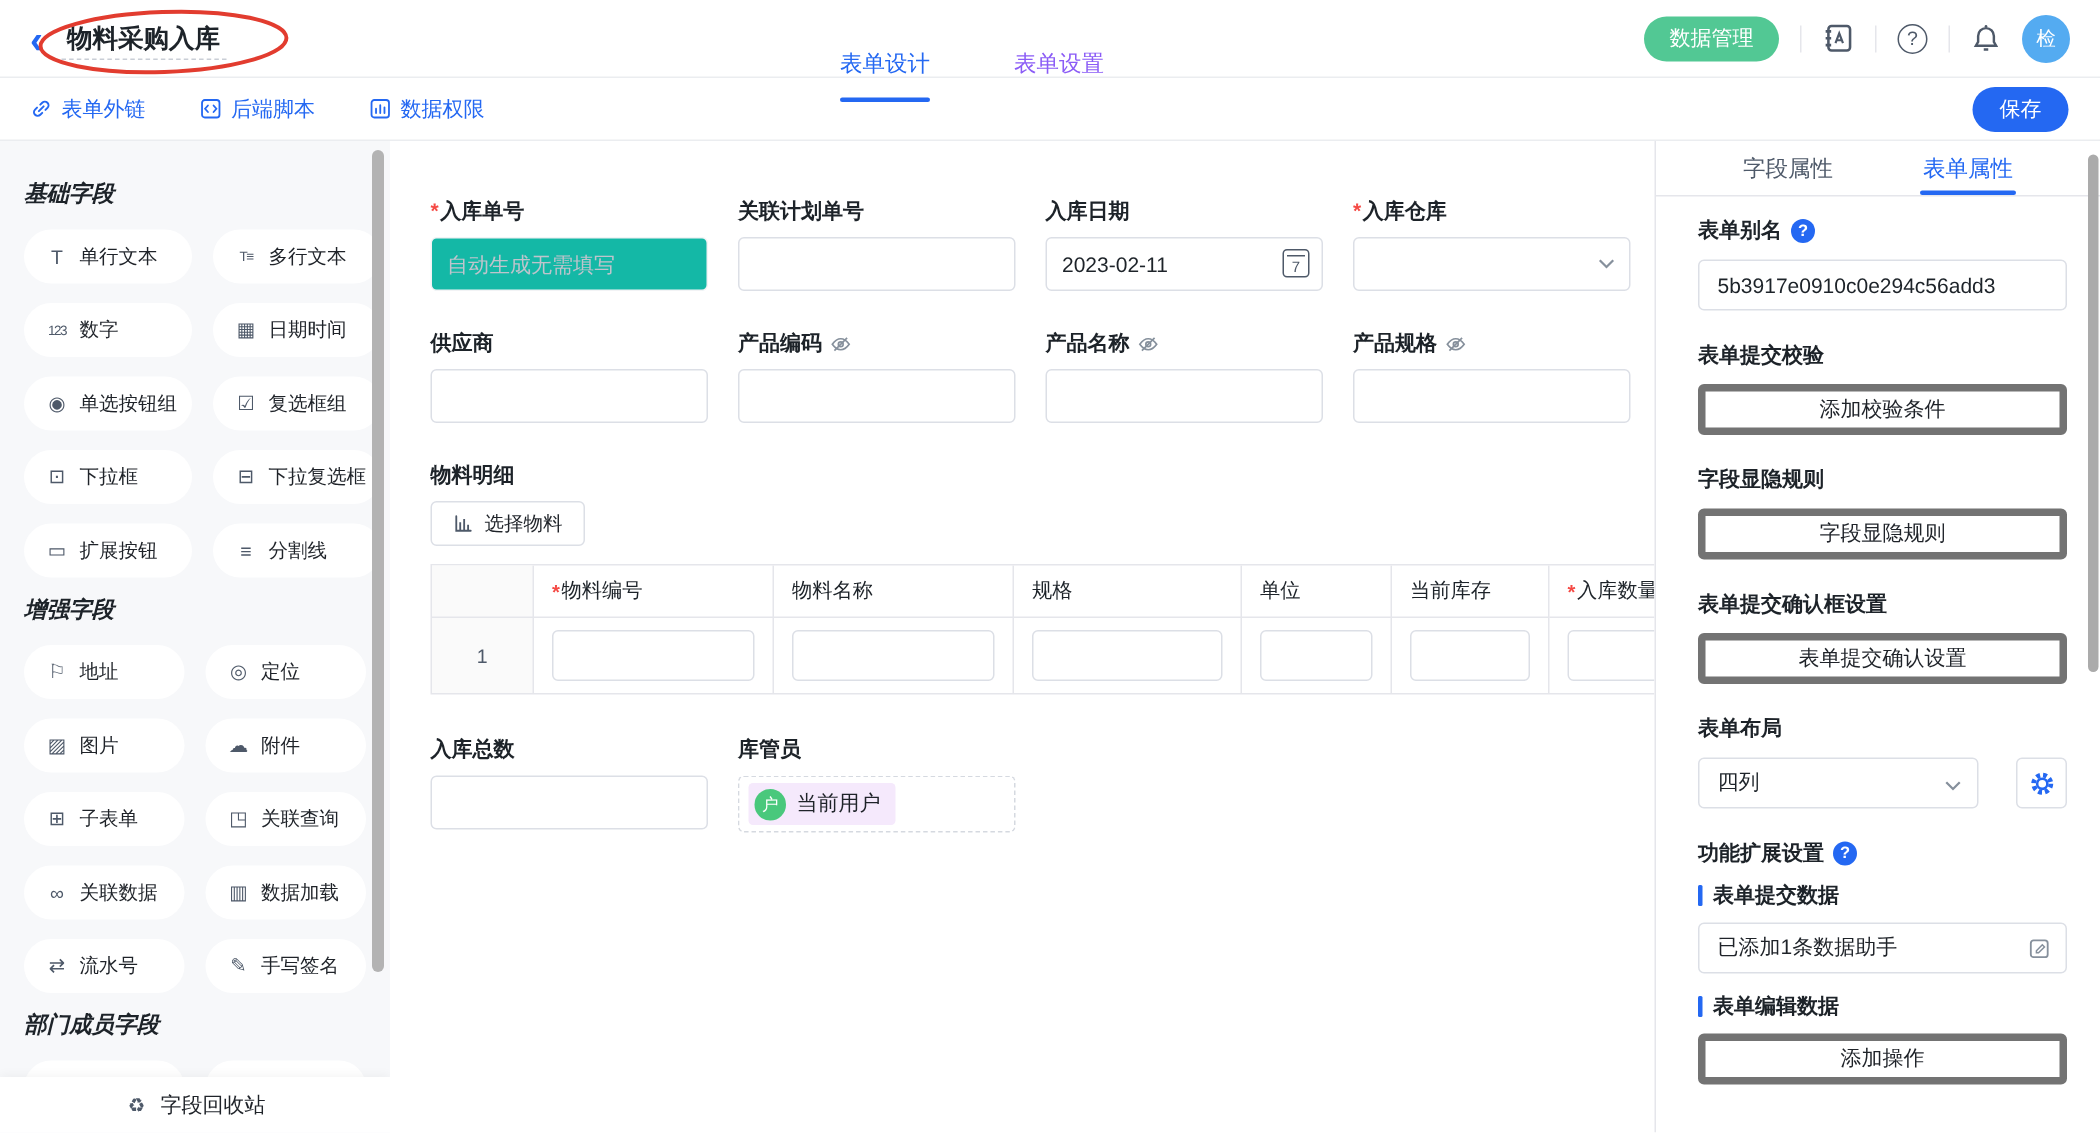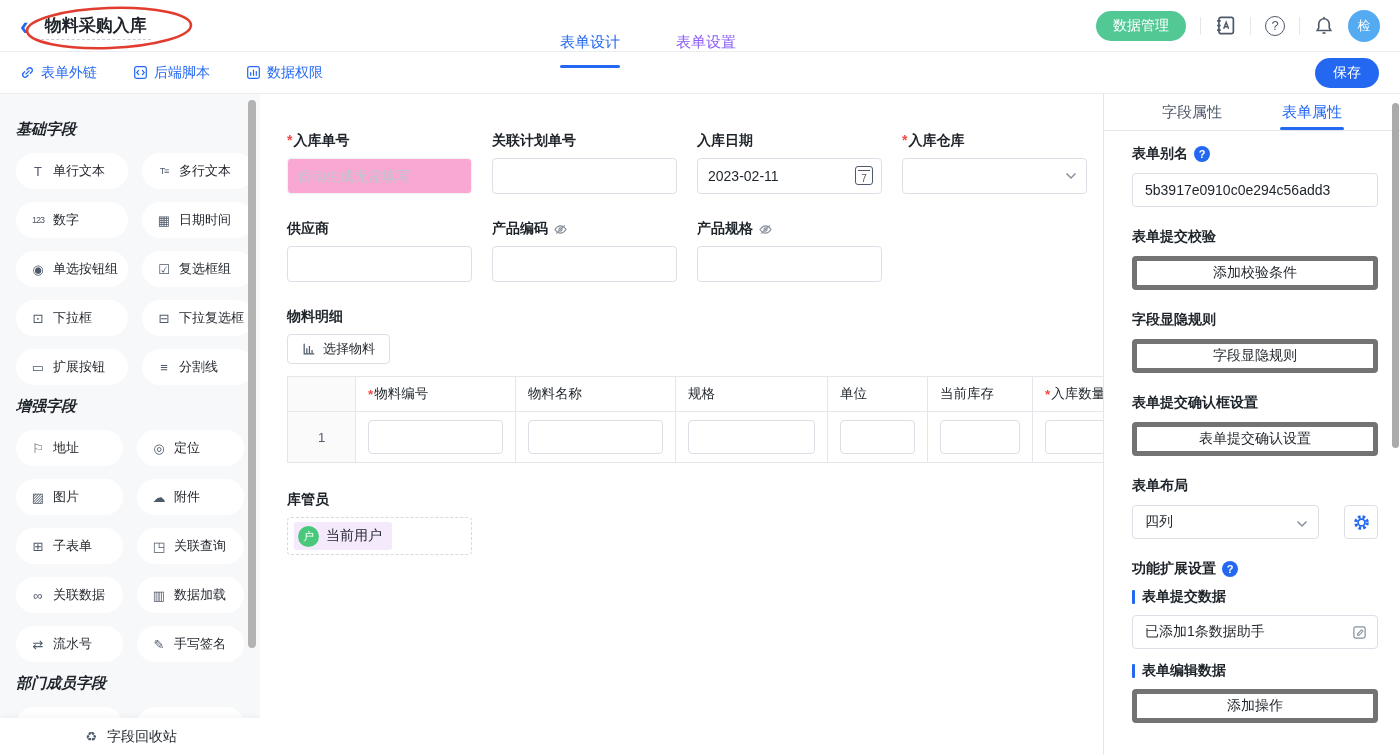--- a/index.html
+++ b/index.html
@@ -59,21 +59,21 @@
     background:#b3b3b3; border-radius:4px; }
 
   
   .canvas { width:843px; flex:none; background:#fff; padding:38px 0 0 27px; overflow:hidden; }
   .fgrid { display:grid; grid-template-columns:repeat(4,185px); column-gap:20px; row-gap:26px; }
   .flabel { font-size:14px; font-weight:700; color:#1d2329; margin-bottom:8px; display:flex; align-items:center; gap:5px; }
   .req { color:#f54a45; margin-right:1px; font-weight:700; }
   .finput { width:100%; height:36px; border:1px solid #dcdfe6; border-radius:4px; background:#fff;
     padding:0 10px; font-size:14px; color:#1d2329; outline:none; }
   .finput::placeholder { color:#bfc4cc; }
-  .finput.disabled { background:#f9a8d4; border-color:#f2f3f5; }
+  .finput.disabled { background:#14b8a6; border-color:#f2f3f5; }
   .input-wrap { position:relative; }
   .cal-icon { position:absolute; right:9px; top:8px; width:18px; height:19px; border:1.5px solid #4e5969;
     border-radius:3px; font-size:10px; color:#4e5969; display:flex; align-items:flex-end; justify-content:center; }
   .cal-icon:before { content:""; position:absolute; top:3px; left:2px; right:2px; border-top:1.5px solid #4e5969; }
   .chev { position:absolute; right:10px; top:14px; }
   .eye-off { color:#86909c; }
 
   .detail-title { font-size:14px; font-weight:700; margin:26px 0 8px; }
   .sel-btn { height:30px; border:1px solid #dcdfe6; background:#fff; border-radius:4px;
     padding:0 14px; font-size:13px; color:#1f2329; display:inline-flex; align-items:center; gap:7px; cursor:pointer; }
@@ -343,20 +343,31 @@
           <svg class="eye-off" width="15" height="15" viewBox="0 0 16 16" fill="none" stroke="#86909c" stroke-width="1.2">
               <path d="M2 8c2-2.8 4-3.9 6-3.9S12 5.2 14 8c-2 2.8-4 3.9-6 3.9S4 10.8 2 8z"></path>
               <circle cx="8" cy="8" r="1.7"></circle>
               <path d="M3.5 12.5 12.5 3.5"></path>
             </svg>
         </div>
         <input class="finput" style="">
       </div>
       <div>
         <div class="flabel">
+            <span>产品名称</span>
+          <svg class="eye-off" width="15" height="15" viewBox="0 0 16 16" fill="none" stroke="#86909c" stroke-width="1.2">
+              <path d="M2 8c2-2.8 4-3.9 6-3.9S12 5.2 14 8c-2 2.8-4 3.9-6 3.9S4 10.8 2 8z"></path>
+              <circle cx="8" cy="8" r="1.7"></circle>
+              <path d="M3.5 12.5 12.5 3.5"></path>
+            </svg>
+        </div>
+        <input class="finput" style="">
+      </div>
+      <div>
+        <div class="flabel">
             <span>产品规格</span>
           <svg class="eye-off" width="15" height="15" viewBox="0 0 16 16" fill="none" stroke="#86909c" stroke-width="1.2">
               <path d="M2 8c2-2.8 4-3.9 6-3.9S12 5.2 14 8c-2 2.8-4 3.9-6 3.9S4 10.8 2 8z"></path>
               <circle cx="8" cy="8" r="1.7"></circle>
               <path d="M3.5 12.5 12.5 3.5"></path>
             </svg>
         </div>
         <input class="finput" style="">
       </div>
     </div>
@@ -404,20 +415,24 @@
             <input class="cell-input" style="">
           </div>
         <div class="dcell c6">
             <input class="cell-input" style="">
           </div>
       </div>
     </div>
 
     <div class="bottom-row">
       <div>
+        <div class="flabel">入库总数</div>
+        <input class="finput" style="">
+      </div>
+      <div>
         <div class="flabel">库管员</div>
         <div class="user-box">
           <span class="user-tag">
             <span class="user-avatar">户</span>
             <span>当前用户</span>
           </span>
         </div>
       </div>
     </div>
   </div>

